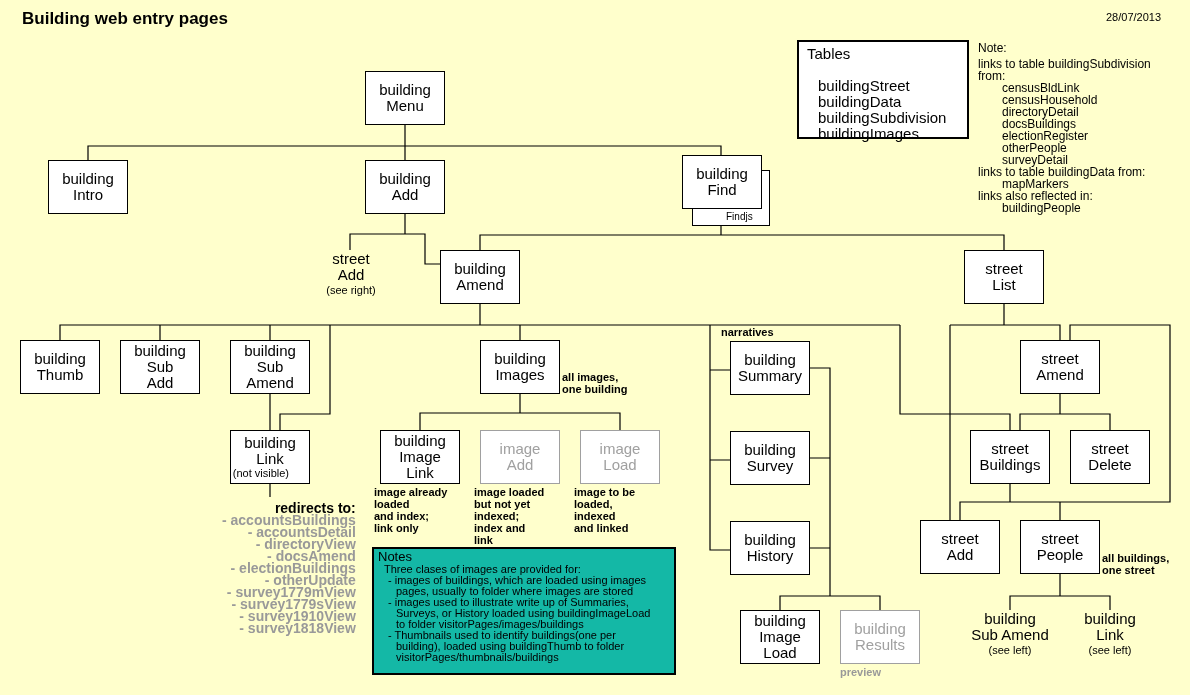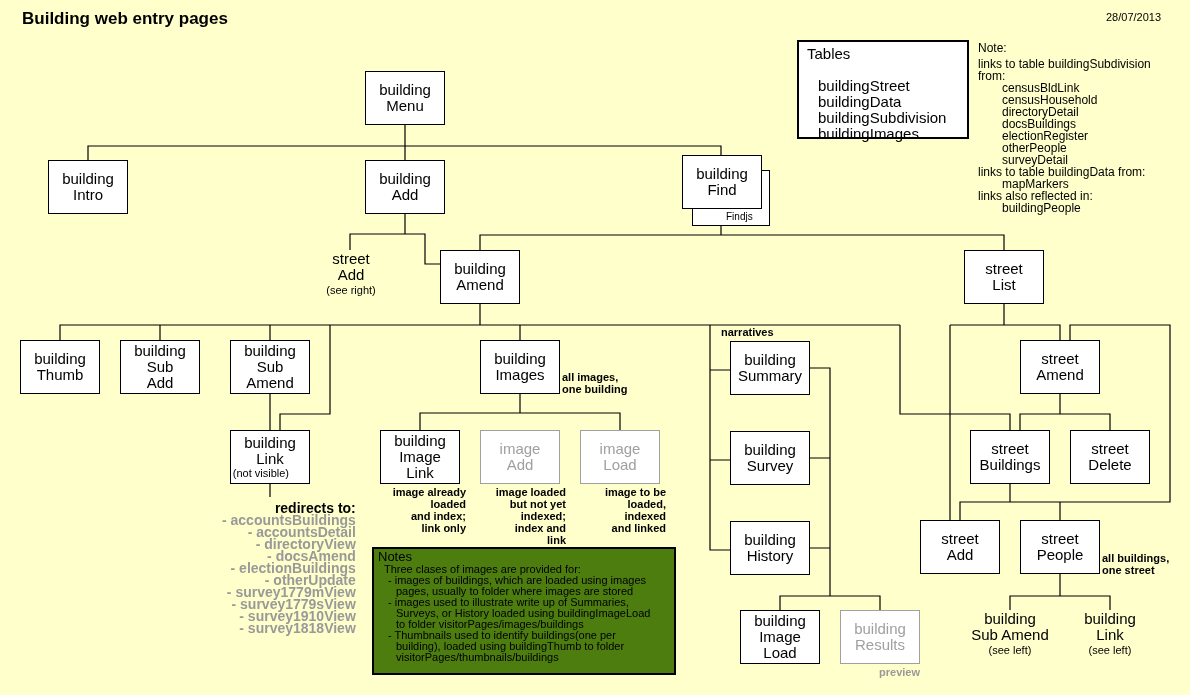--- a/index.html
+++ b/index.html
@@ -6,31 +6,31 @@
   body { width:1190px; height:695px; background:#ffffcc; position:relative; overflow:hidden; font-family:"Liberation Sans", sans-serif; color:#000; }
   svg.lines { position:absolute; left:0; top:0; }
   .title { position:absolute; left:22px; top:9px; font-size:17px; font-weight:bold; }
   .date { position:absolute; left:1106px; top:11px; font-size:11px; font-weight:normal; }
   .box { position:absolute; background:#fff; border:1.4px solid #000; box-sizing:border-box; display:flex; flex-direction:column; align-items:center; justify-content:center; text-align:center; font-size:15px; line-height:16px; }
   .box.dim { border-color:#a0a0a0; color:#a0a0a0; }
   .box .sub { font-size:11px; line-height:12px; align-self:flex-end; margin-right:20px; }
   .plain { position:absolute; text-align:center; font-size:15px; line-height:16px; }
   .plain .sm { font-size:11px; line-height:14px; display:block; }
   .lbl { position:absolute; font-size:11px; font-weight:bold; line-height:12px; }
-  .lbl.c { text-align:right; }
+  .lbl.c { text-align:left; }
   .lbl.gray { color:#999; }
   .tables { position:absolute; left:797px; top:40px; width:172px; height:99px; border:2px solid #000; background:#fff; box-sizing:border-box; padding:4px 8px; font-size:15px; line-height:16px; }
   .tables .hd { margin-bottom:16px; }
   .tables .it { padding-left:11px; }
   .note { position:absolute; left:978px; top:42px; font-size:12px; font-weight:normal; line-height:12px; }
   .note .ind { padding-left:24px; }
   .note .gap { margin-top:4px; }
   .redir { position:absolute; left:218px; top:502px; font-size:14px; font-weight:bold; line-height:12px;text-align:right; }
   .redir .it { color:#999; padding-left:4px; }
-  .notes { position:absolute; left:372px; top:547px; width:304px; height:128px; border:2px solid #000; background:#4d7c0f; box-sizing:border-box; padding:1px 4px; font-size:11px; line-height:11px; }
+  .notes { position:absolute; left:372px; top:547px; width:304px; height:128px; border:2px solid #000; background:#14b8a6; box-sizing:border-box; padding:1px 4px; font-size:11px; line-height:11px; }
   .notes .hd { font-size:13px; line-height:14px; }
   .notes .p { padding-left:6px; }
   .notes .b { padding-left:10px; }
   .notes .b2 { padding-left:18px; }
   .findjs-back { position:absolute; left:692px; top:170px; width:78px; height:56px; background:#fff; border:1.4px solid #000; box-sizing:border-box; }
   .findjs-lbl { position:absolute; left:726px; top:209px; font-size:10px; line-height:16px; }
 </style>
 </head>
 <body>
 

